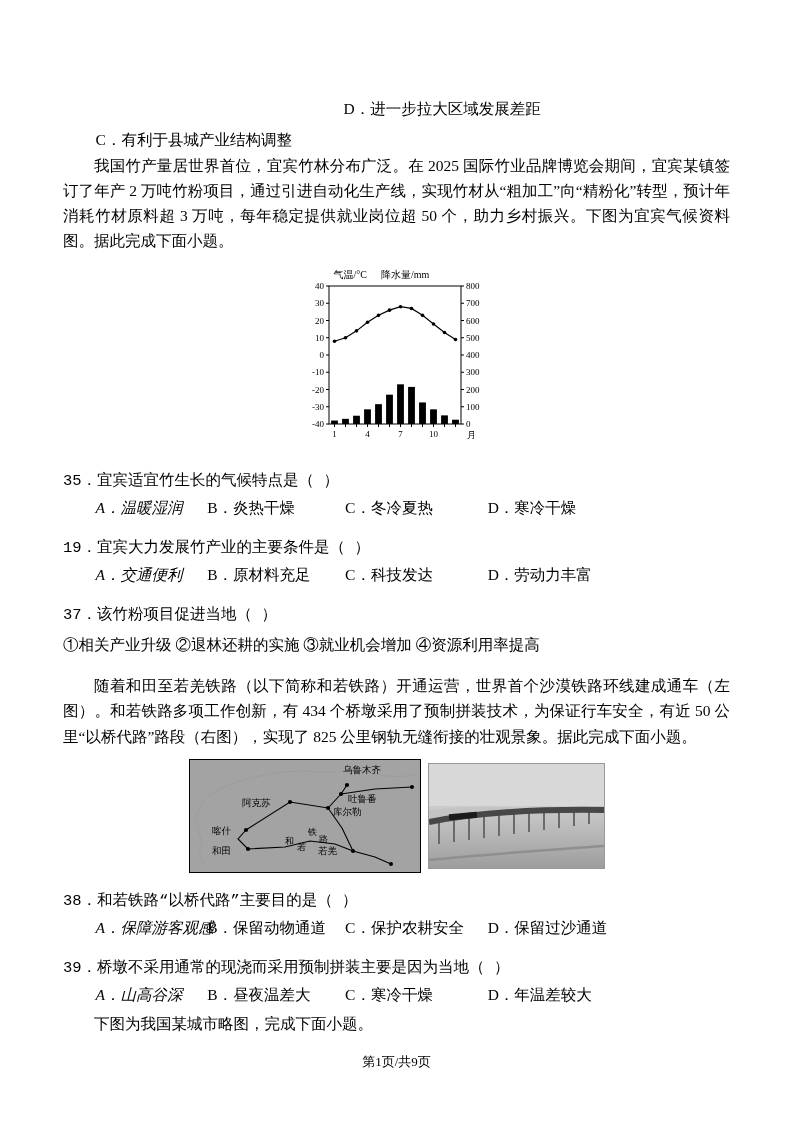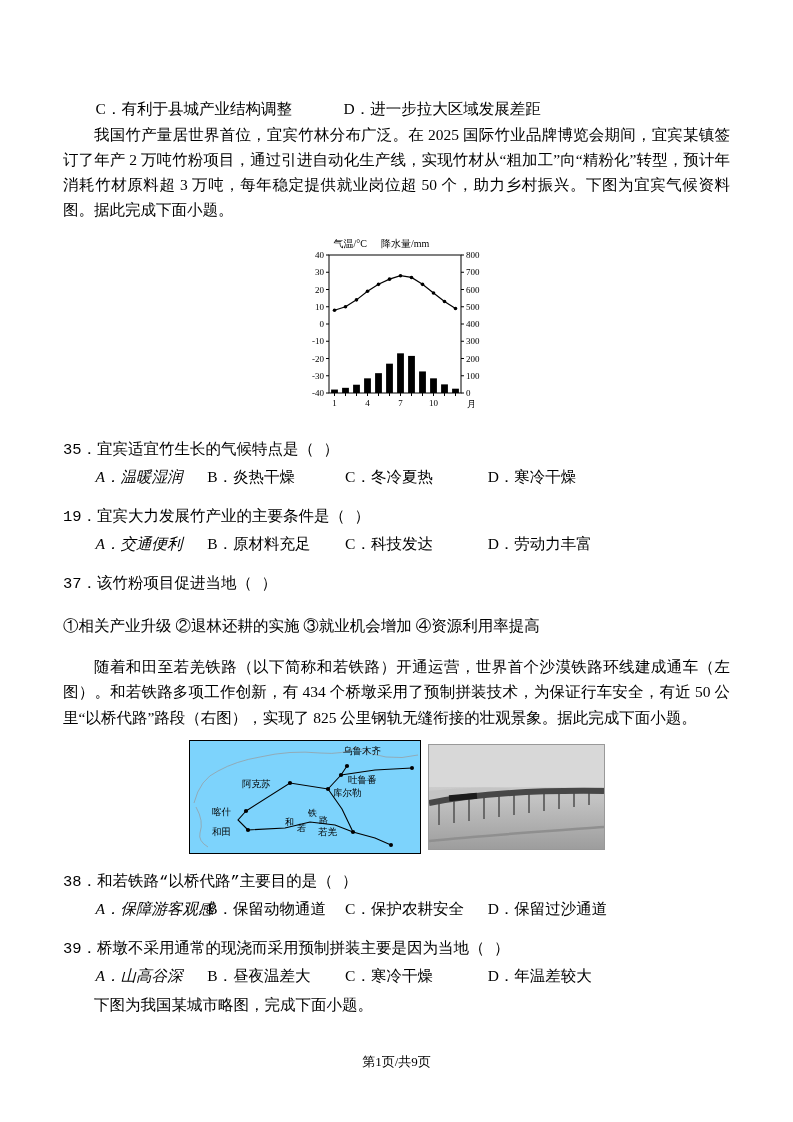--- a/index.html
+++ b/index.html
@@ -6,32 +6,32 @@
   html,body { background:#ffffff; }
   .page {
     width:793px; height:1122px; margin:0 auto; position:relative;
     background:#ffffff; color:#000;
     font-family:"Liberation Serif","DejaVu Serif",serif;
     font-size:15.5px; line-height:1.62;
     padding:95px 63px 0 63px;
   }
   p.para { text-indent:2em; text-align:justify; }
   p.stem { margin-top:16px;font-family:Liberation Mono, monospace; }
-  p.items { margin-top:16px; }
+  p.items { margin-top:4px; }
   .opts { padding-left:2.1em; display:flex; margin:1px 0 1px; }
   .opts span { display:inline-block; white-space:nowrap; }
   .opts.grid span:nth-child(1) { width:7.2em;font-style:italic; }
   .opts.grid span:nth-child(2) { width:8.9em; }
   .opts.grid span:nth-child(3) { width:9.2em; }
-  .opts.prev span:nth-child(1) { width:16em; }
+  .opts.prev span:nth-child(1) { width:16em;margin-top:31px; }
   .chart-wrap { text-align:center; margin:8px 0 4px; }
   .chart-wrap svg { display:inline-block; }
   svg text { font-family:"Liberation Serif","DejaVu Serif",serif; fill:#000; }
   .figure-row { display:flex; justify-content:center; align-items:center; gap:7px; margin:10px 0 8px; }
-  .map-box  { width:232px; height:114px; border:1px solid #000; background:#7dd3fc; }
+  .map-box  { width:232px; height:114px; border:1px solid #000; background:#a3a3a3; }
   .photo-box{ width:177px; height:106px; border:1px solid #999; overflow:hidden; }
   .footer { position:absolute; bottom:50px; left:0; right:0; text-align:center; font-size:13px; color:#000; }
 </style>
 </head>
 <body>
 
 <div class="page">
 
   <div class="opts prev">
     <span>C．有利于县城产业结构调整</span>

